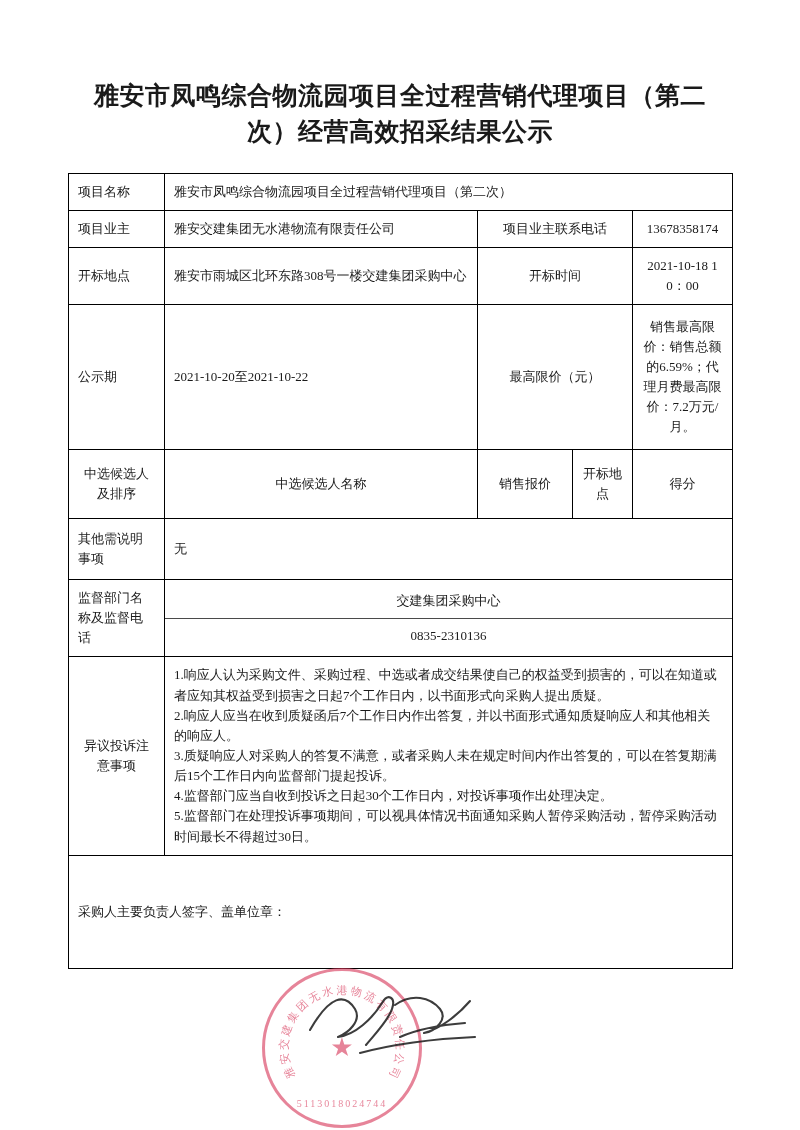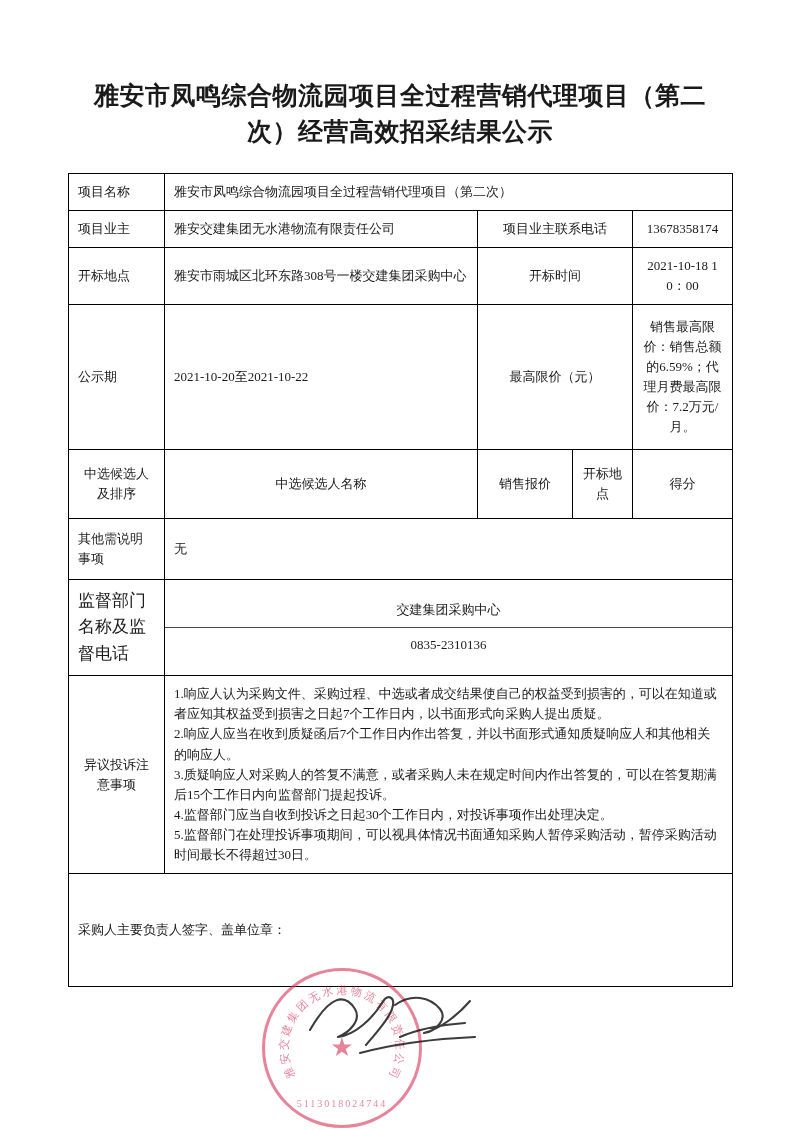--- a/index.html
+++ b/index.html
@@ -54,21 +54,21 @@
   td.val {
     text-align: left;
   }
   td.center {
     text-align: center;
   }
   .tall-cell {
     line-height: 1.7;
   }
   .nowrap-sm {
-    font-size: 17px;
+    font-size: 13px;
     margin-top: 44px;
   }
   .notice-cell {
     text-align: left;
     line-height: 1.68;
     font-size: 13px;
     padding: 10px 12px 10px 12px;
   }
   .notice-cell p {
     margin: 0;

